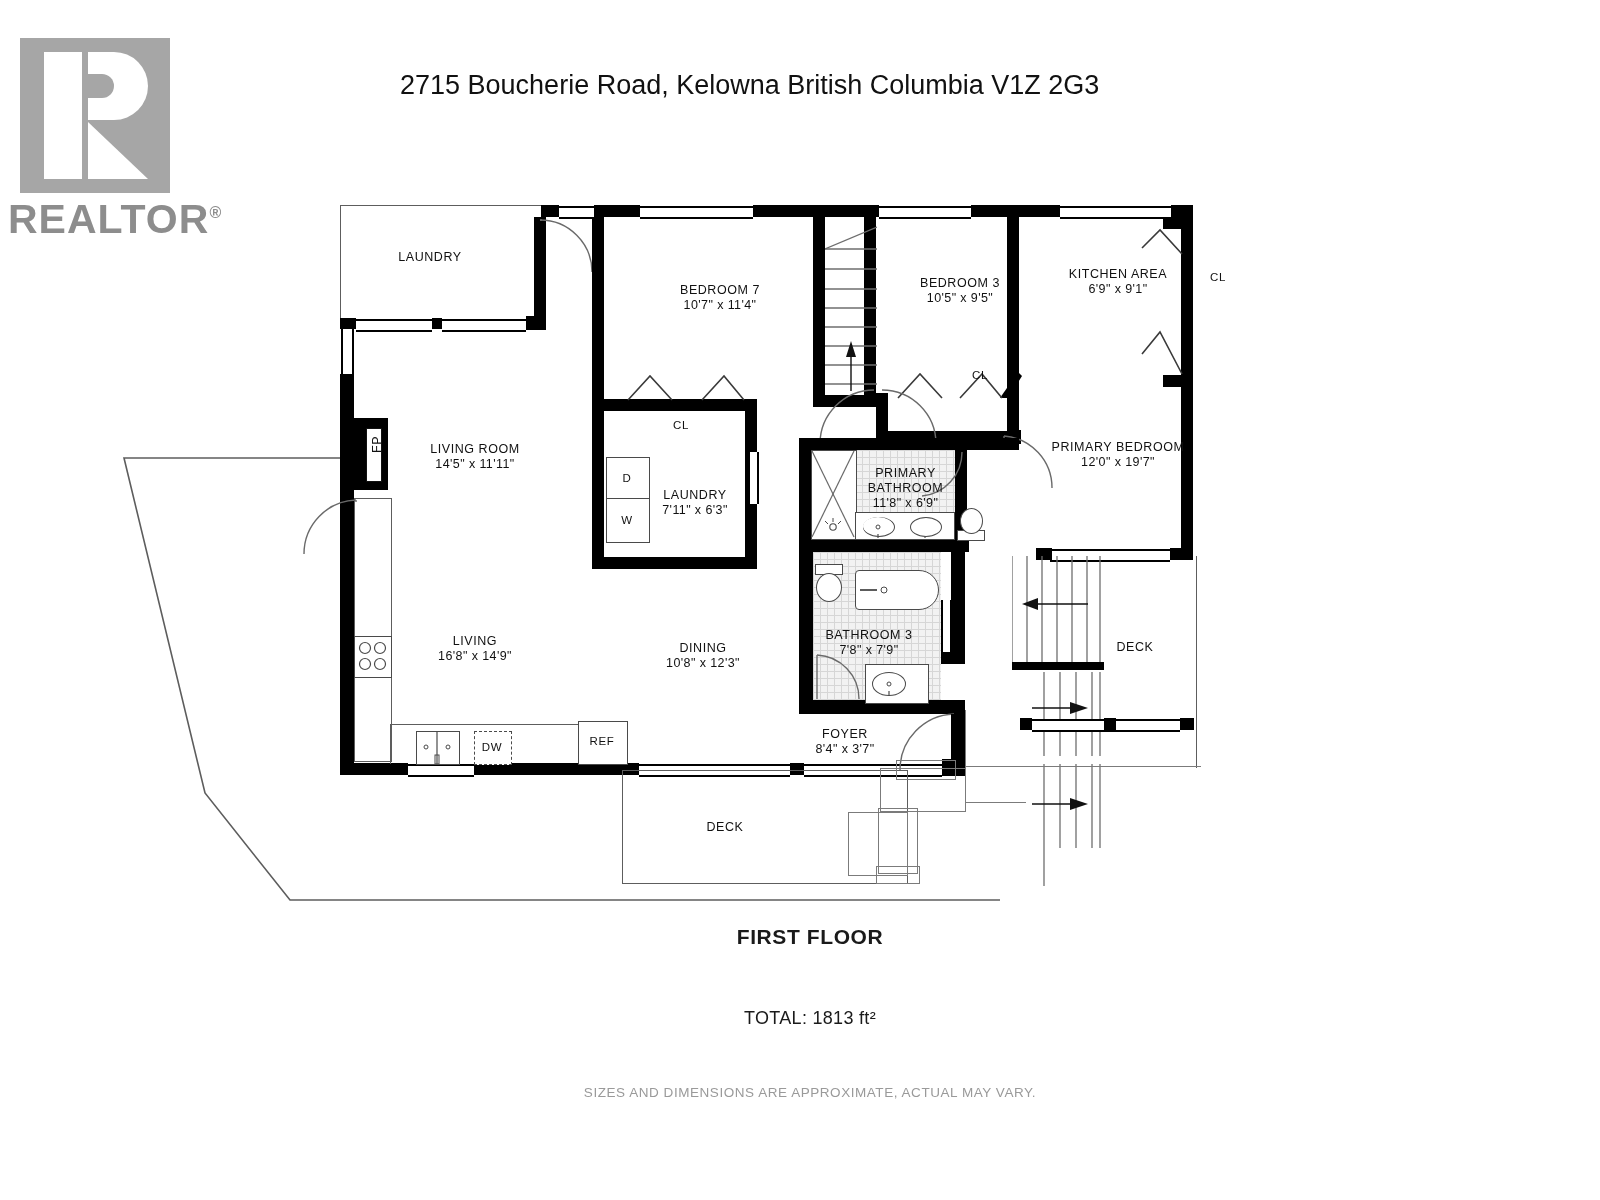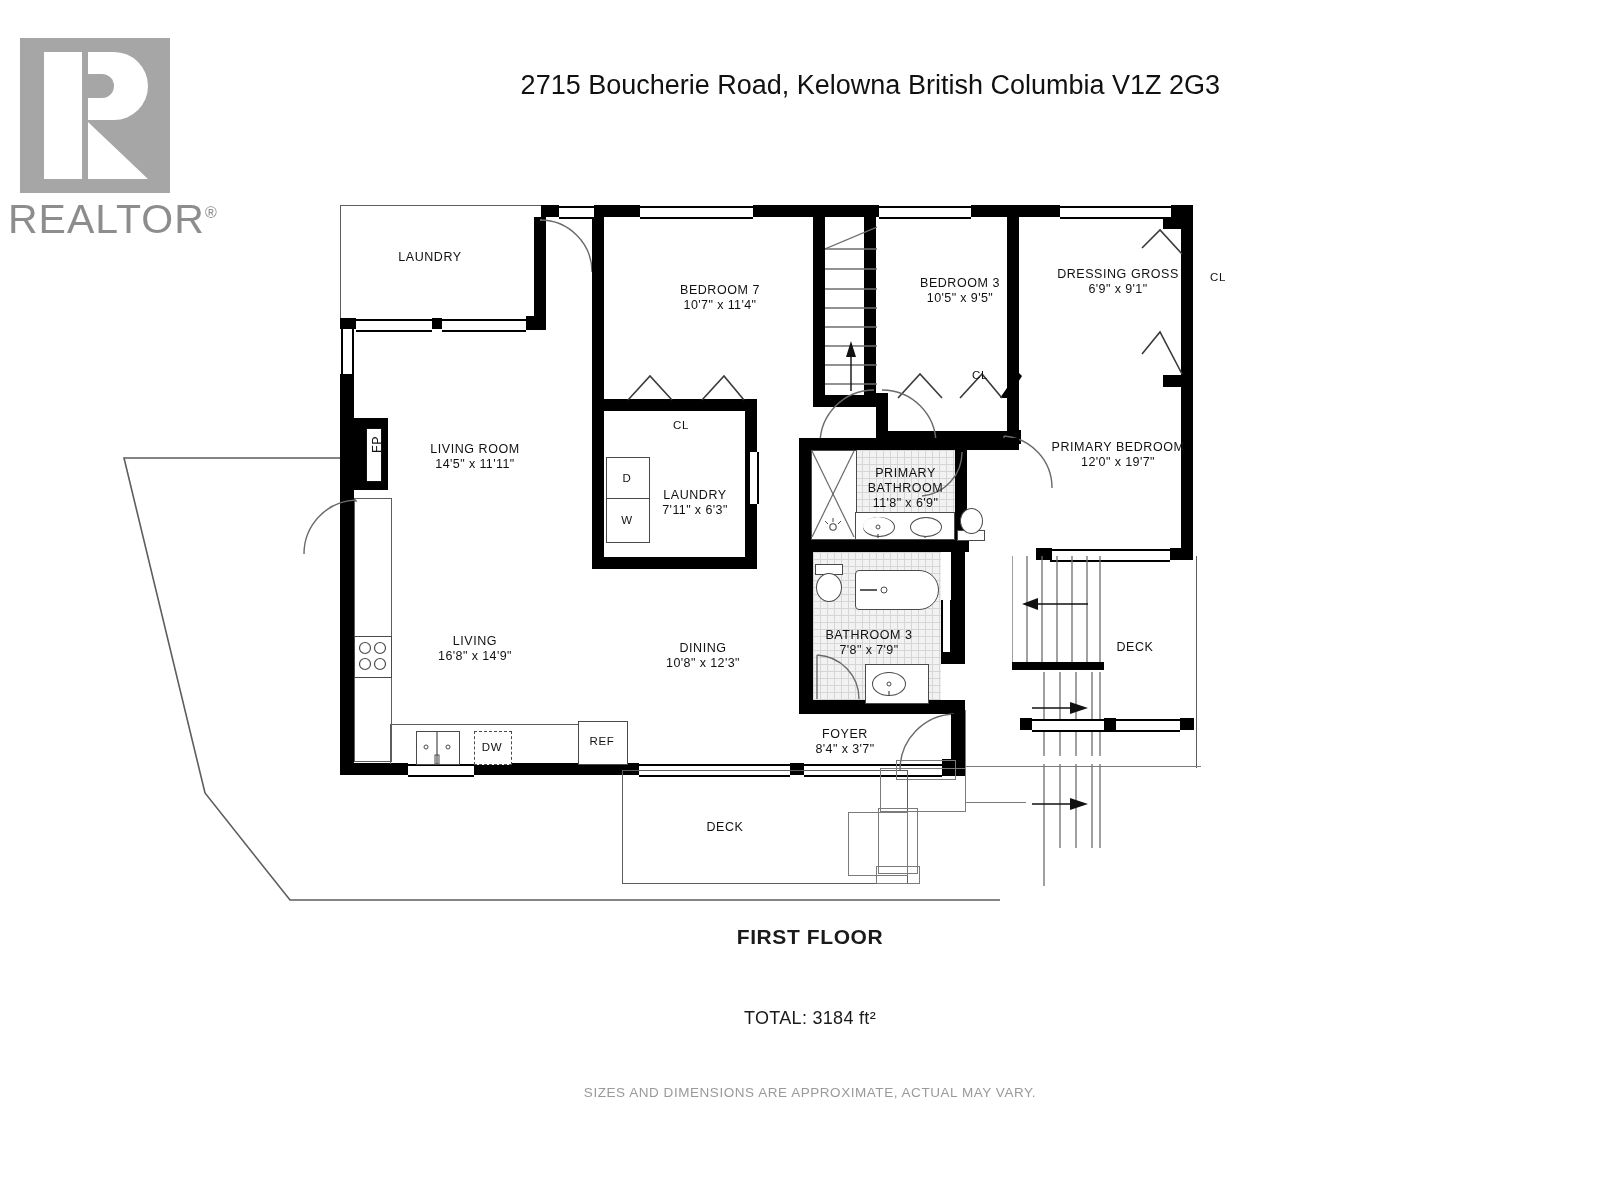--- a/index.html
+++ b/index.html
@@ -11,25 +11,25 @@
   #logo-square{position:absolute;left:12px;top:0;width:150px;height:155px;background:#a6a6a6;}
   #logo-r-stem{position:absolute;left:24px;top:14px;width:38px;height:127px;background:#ffffff;}
   #logo-r-bowl{position:absolute;left:68px;top:14px;width:60px;height:68px;background:#ffffff;
                border-radius:0 34px 34px 0;}
   #logo-r-gap{position:absolute;left:68px;top:36px;width:26px;height:24px;background:#a6a6a6;
                border-radius:0 14px 14px 0;}
   #logo-r-leg{position:absolute;left:68px;top:84px;width:60px;height:57px;background:#ffffff;
                clip-path:polygon(0 0,0 100%,100% 100%);}
   #logo-text{position:absolute;left:0;top:158px;width:190px;
              font-size:41px;letter-spacing:1px;color:#8d8d8d;
-             font-family:"Liberation Sans",sans-serif;font-weight:400;}
+             font-family:"Liberation Sans",sans-serif;font-weight:700;}
   #logo-text sup{font-size:16px;vertical-align:super;}
 
   
-  #title{position:absolute;left:400px;top:70px;width:820px;text-align:right;
+  #title{position:absolute;left:400px;top:70px;width:820px;text-align:left;
          font-size:27px;font-weight:400;color:#111;}
 
   
   #plan{position:absolute;left:0;top:0;width:1600px;height:1200px;}
 
   
   .w{position:absolute;background:#000000;}
   
   .thin{position:absolute;border:1.4px solid #5d5d5d;background:transparent;}
   .thin2{position:absolute;border:1.4px solid #7b7b7b;background:transparent;}
@@ -387,21 +387,21 @@
     <span>BEDROOM 7</span><br>
     <span class="dim">10'7" x 11'4"</span>
   </div>
 
   <div class="lbl" style="left:890px;top:276px;width:140px;">
     <span>BEDROOM 3</span><br>
     <span class="dim">10'5" x 9'5"</span>
   </div>
 
   <div class="lbl" style="left:1038px;top:267px;width:160px;">
-    <span>DRESSING GROSS</span><br>
+    <span>KITCHEN AREA</span><br>
     <span class="dim">6'9" x 9'1"</span>
   </div>
 
   <div class="lbl" style="left:1038px;top:440px;width:160px;">
     <span>PRIMARY BEDROOM</span><br>
     <span class="dim">12'0" x 19'7"</span>
   </div>
 
   <div class="lbl" style="left:400px;top:442px;width:150px;">
     <span>LIVING ROOM</span><br>
@@ -425,16 +425,16 @@
 
   <div class="lbl sm" style="left:653px;top:418px;width:56px;">CL</div>
   <div class="lbl sm" style="left:952px;top:368px;width:56px;">CL</div>
   <div class="lbl sm" style="left:1198px;top:270px;width:40px;">CL</div>
 
 </div>
 
 <div id="floorname">FIRST FLOOR</div>
 
 <div id="areas">
-  <div>TOTAL:  3184 ft²</div>
+  <div>TOTAL:  1813 ft²</div>
 </div>
 
 <div id="disclaimer">SIZES AND DIMENSIONS ARE APPROXIMATE, ACTUAL MAY VARY.</div>
 
 </body></html>

